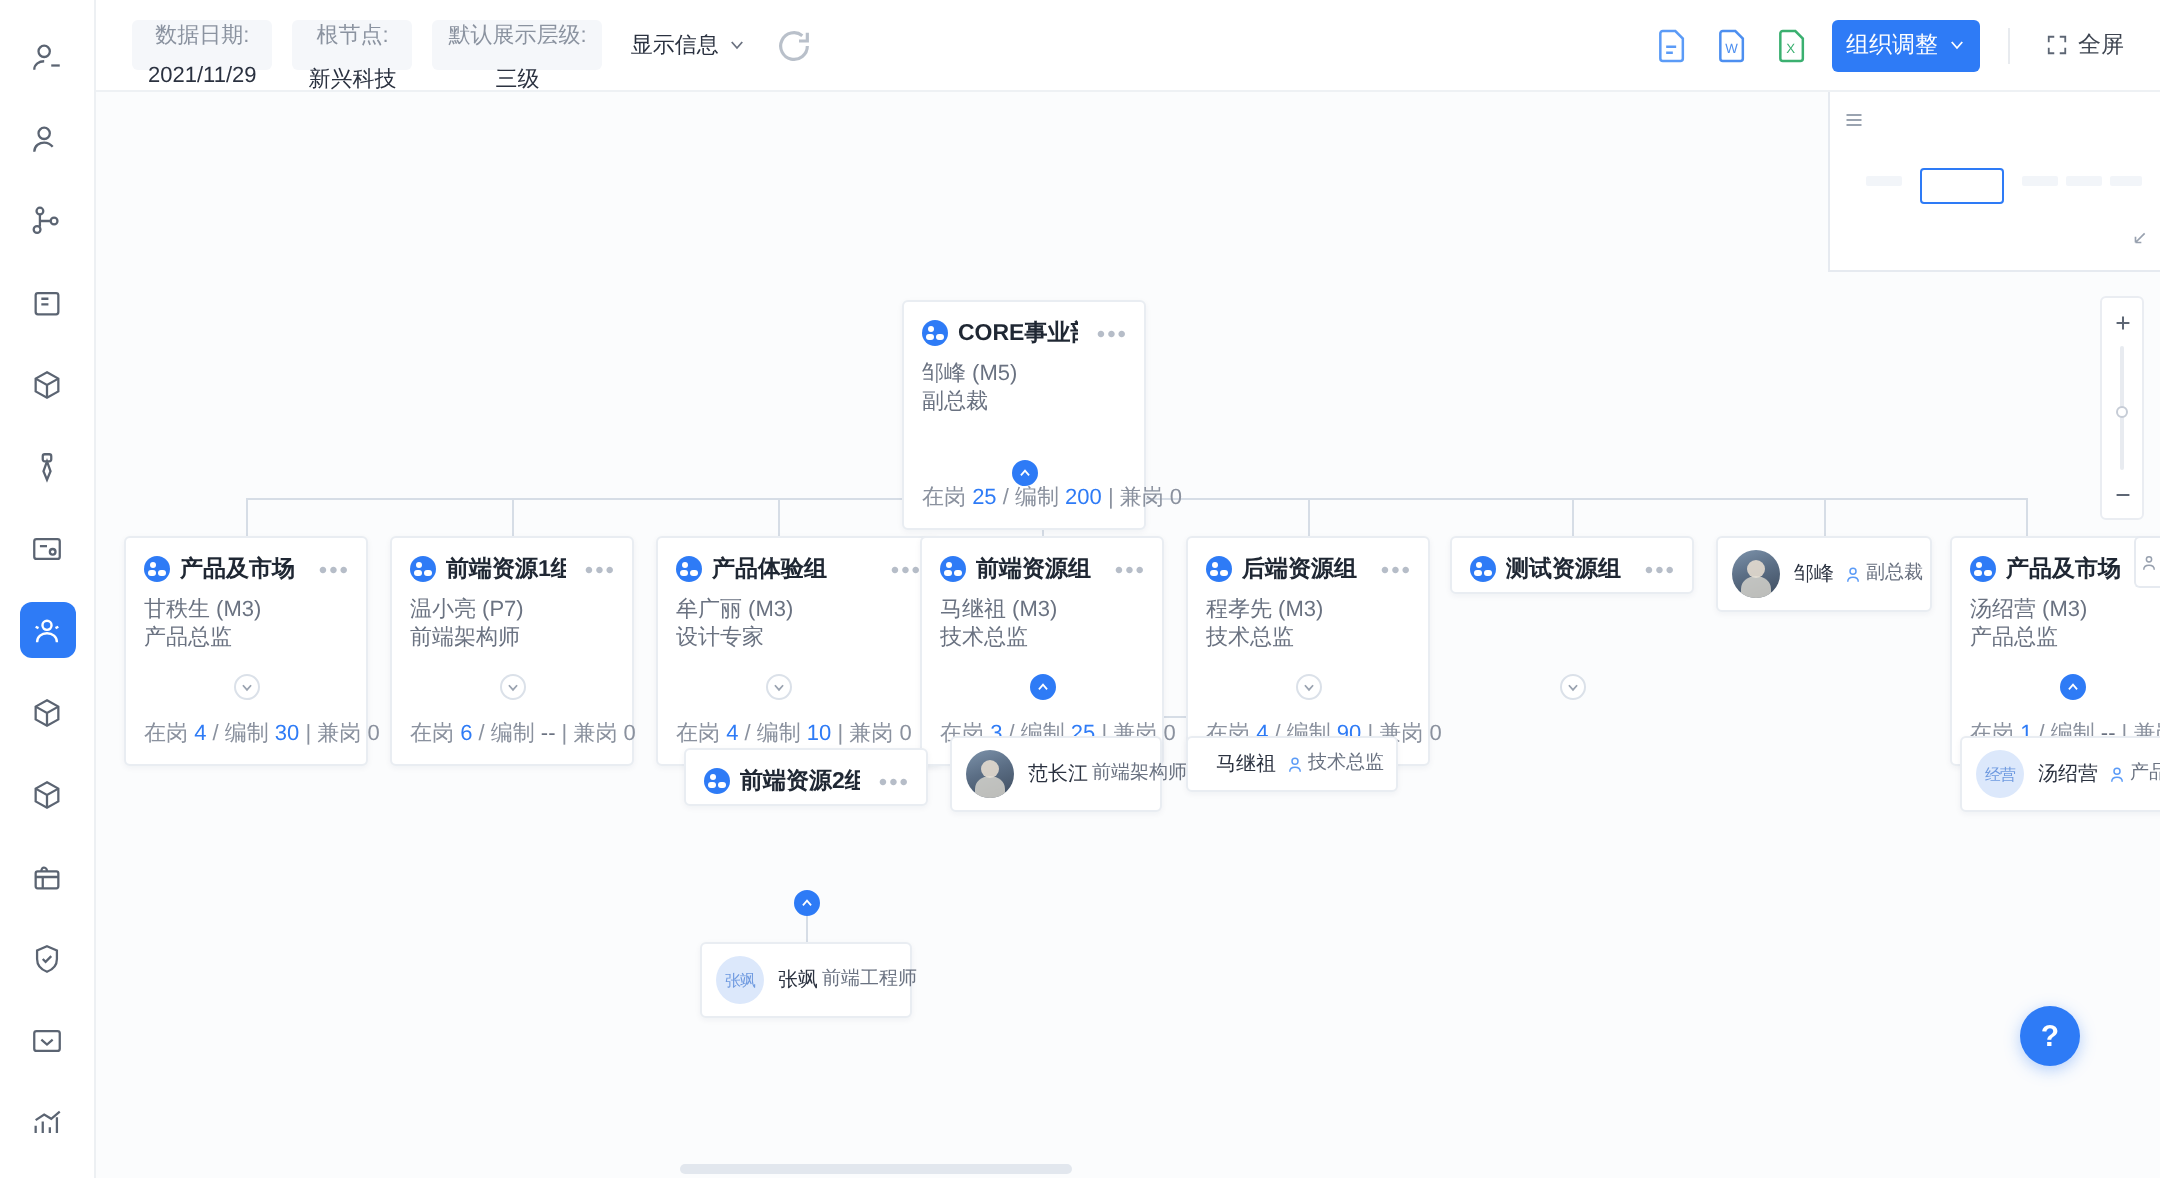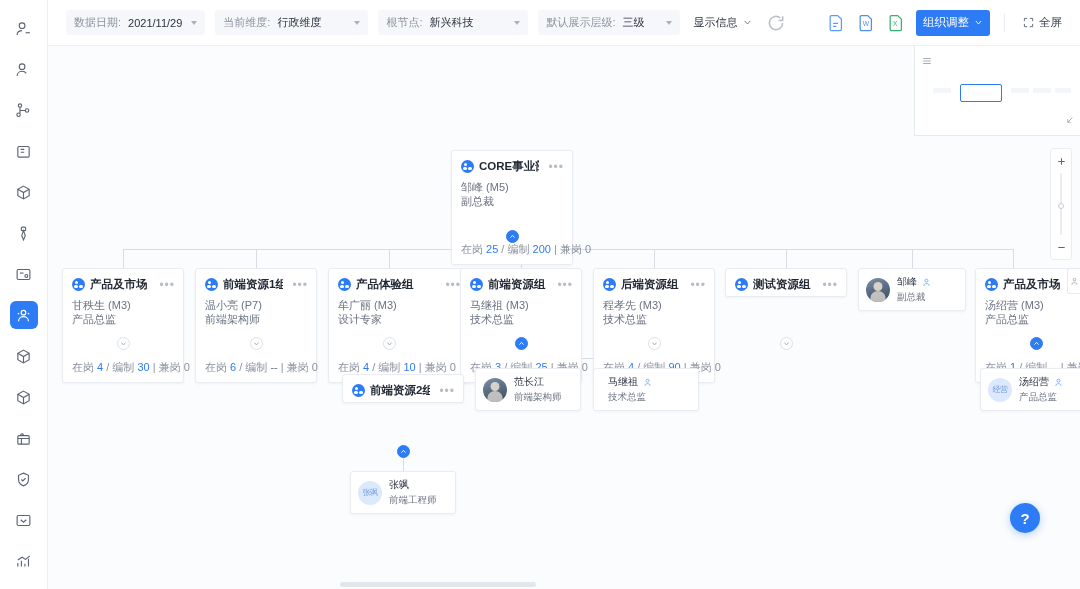--- a/index.html
+++ b/index.html
@@ -32,20 +32,21 @@
   .toolbar {
     height: 46px; display: flex; align-items: center;
     padding: 0 14px 0 18px; gap: 10px; background:#fff;
     border-bottom: 1px solid #eef1f4;
   }
   .tb-select {
     display: flex; align-items: center; gap: 7px;
     background: #f5f7fa; border-radius: 3px;
     height: 25px; padding: 0 8px; font-size: 11px; cursor: pointer;
     white-space: nowrap;
+    flex-direction: column;
   }
   .tb-label { color: #8b93a0; }
   .tb-value { color: #2b3240; }
   .caret { width:0;height:0;border-left:3.5px solid transparent;border-right:3.5px solid transparent;border-top:4.5px solid #aab2bf; margin-left:2px;}
   .tb-plain {
     display:flex; align-items:center; gap:5px; font-size:11px;
     color:#2b3240; cursor:pointer; padding:0 4px; height:25px; white-space:nowrap;
   }
   .chev { width:9px;height:9px; display:block;}
   .refresh-btn { width:20px;height:20px;display:flex;align-items:center;justify-content:center;cursor:pointer;color:#b9c0ca;}
@@ -103,21 +104,21 @@
   }
   .avatar-img::before{
     content:"";position:absolute;left:50%;top:20%;transform:translateX(-50%);
     width:9px;height:9px;border-radius:50%;background:rgba(236,226,212,.85);
   }
   .avatar-txt {
     width:24px;height:24px;border-radius:50%;flex:0 0 24px;
     background:#dce8fb; color:#6f9ae0; font-size:8px;
     display:flex;align-items:center;justify-content:center; letter-spacing:-.5px;
   }
-  .p-info { display:flex; flex-direction:column; gap:2px; min-width:0;}
+  .p-info { display:flex; flex-direction:row; gap:2px; min-width:0;}
   .p-name-row { display:flex; align-items:center; gap:5px; }
   .p-name { font-size:10px; color:#2b3240; white-space:nowrap;}
   .p-role { font-size:9.5px; color:#6a7281; white-space:nowrap;}
   .p-badge { color:#5b9bf7; width:9px;height:9px;display:block;}
 
   
   .ln { position:absolute; background:#d6dde6; }
   .ln.h { height:1px; }
   .ln.v { width:1px; }
 
@@ -307,25 +308,20 @@
   <div class="main">
 
     <div class="toolbar">
 
       <div class="tb-select">
         <span class="tb-label">数据日期:</span>
         <span class="tb-value">2021/11/29</span>
         <span class="caret"></span>
       </div>
 
-      <div class="tb-select">
-        <span class="tb-label">当前维度:</span>
-        <span class="tb-value">行政维度</span>
-        <span class="caret" style="margin-left:26px"></span>
-      </div>
 
       <div class="tb-select">
         <span class="tb-label">根节点:</span>
         <span class="tb-value">新兴科技</span>
         <span class="caret" style="margin-left:34px"></span>
       </div>
 
       <div class="tb-select">
         <span class="tb-label">默认展示层级:</span>
         <span class="tb-value">三级</span>

